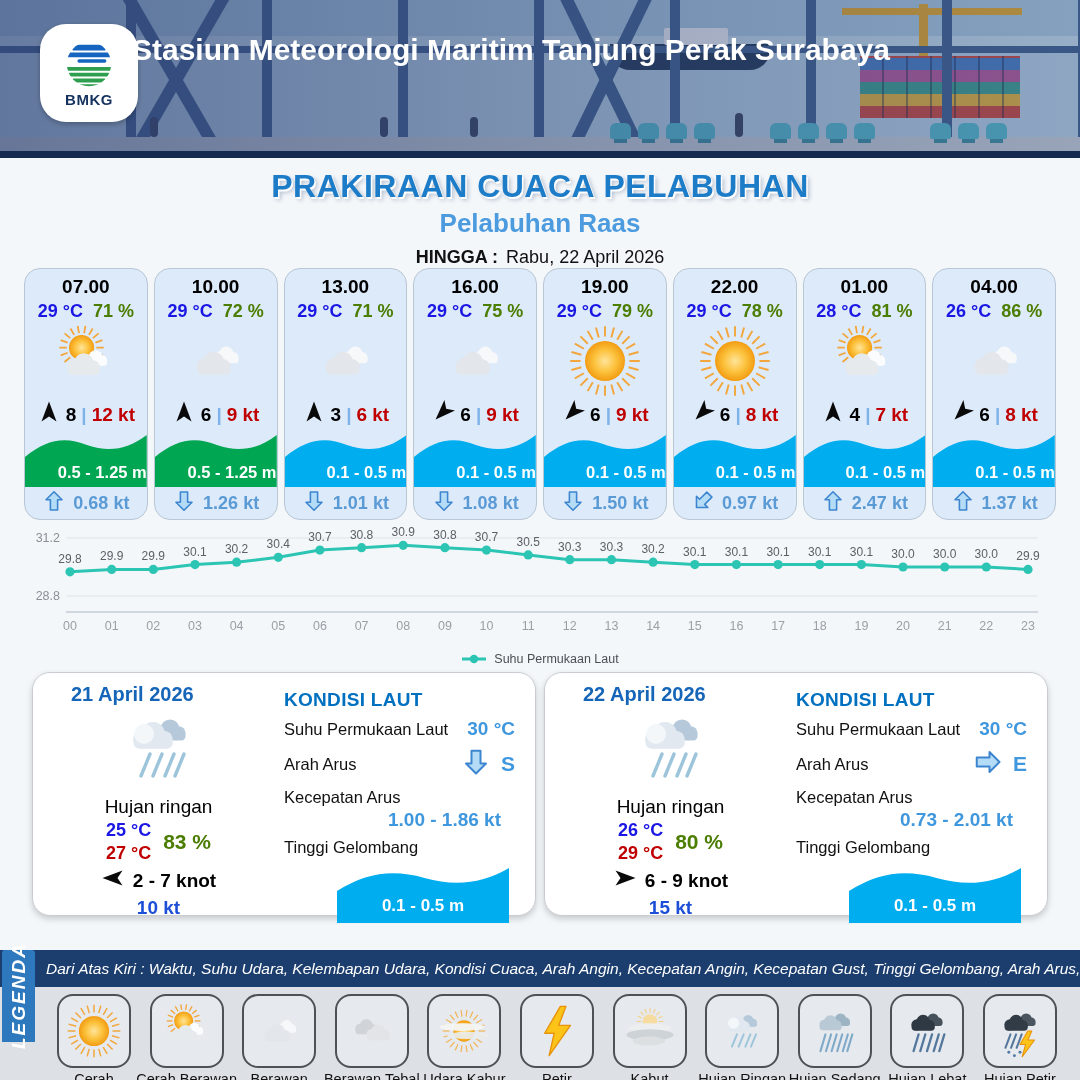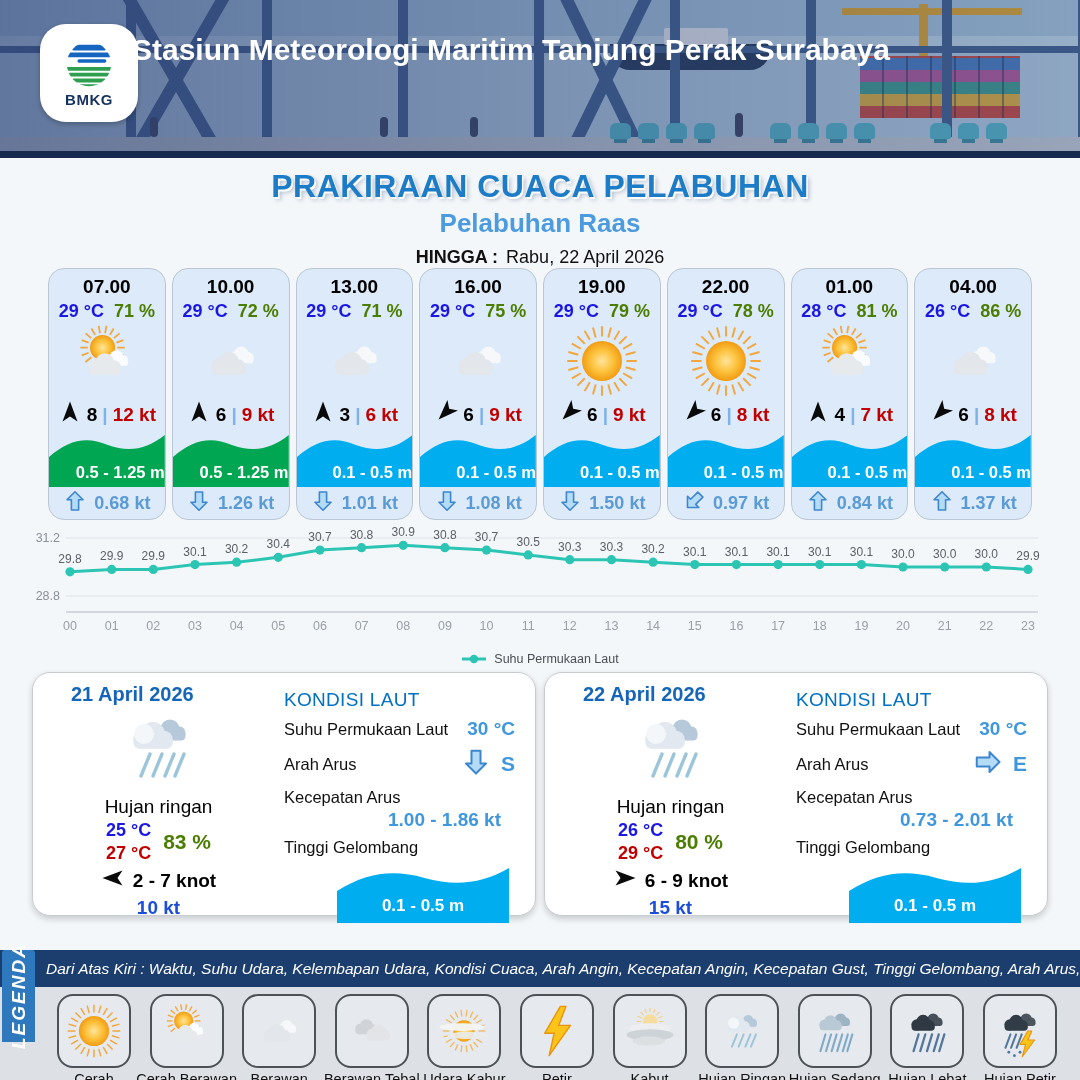--- a/index.html
+++ b/index.html
@@ -43,21 +43,21 @@
   .title-area{text-align:center;padding-top:10px;}
   .main-title{font-size:32px;font-weight:800;color:#1d7cc7;letter-spacing:.5px;
     text-shadow:1.5px 1.5px 0 #ffffff,3px 3px 4px rgba(100,120,150,.45);}
   .port-title{font-size:26px;font-weight:800;color:#4d9bdf;margin-top:3px;}
   .validity{display:flex;justify-content:center;gap:110px;margin-top:8px;font-size:18px;color:#111;}
   .validity b{font-weight:bold;}
   .validity .vv{margin-left:8px;font-weight:normal;}
 
   
   .date-label{margin:6px 0 4px 34px;font-size:19px;font-weight:bold;color:#1565b8;}
-  .cards{display:flex;gap:6px;margin:0 48px;height:252px;}
+  .cards{display:flex;gap:6px;margin:0 24px;height:252px;}
   .card{flex:1;background:#ddeafa;border:1px solid #b9c6d4;border-radius:16px;display:flex;flex-direction:column;align-items:center;overflow:hidden;position:relative;}
   .c-time{font-size:19px;font-weight:bold;color:#000;margin-top:7px;}
   .c-th{display:flex;gap:10px;font-size:18px;font-weight:bold;margin-top:3px;white-space:nowrap;}
   .c-temp{color:#1a16e3;} .c-hum{color:#4b7d00;}
   .c-icon{height:78px;display:flex;align-items:center;justify-content:center;margin-top:2px;}
   .c-wind{display:flex;align-items:center;gap:5px;font-size:19px;font-weight:bold;margin-top:2px;white-space:nowrap;}
   .c-sep{color:#7fb2e8;font-weight:bold;}
   .c-gust{color:#c00000;text-align:right;}
   .c-wave{position:relative;width:100%;height:58px;margin-top:auto;flex-shrink:0;}
   .c-wave svg{position:absolute;left:0;bottom:0;width:100%;height:58px;}
@@ -75,21 +75,21 @@
   .dp-date{align-self:flex-start;font-size:20px;font-weight:bold;color:#1565b8;margin-left:20px;}
   .dp-icon{height:96px;display:flex;align-items:center;justify-content:center;margin-top:-4px;}
   .dp-cond{font-size:19px;color:#000;margin-top:-2px;}
   .dp-temps{display:flex;align-items:center;gap:12px;margin-top:1px;}
   .dp-tcol{display:flex;flex-direction:column;line-height:1.25;font-size:18px;font-weight:bold;}
   .dp-tmin{color:#1a16e3;} .dp-tmax{color:#c00000;}
   .dp-hum{font-size:21px;font-weight:bold;color:#4b7d00;}
   .dp-wind{display:flex;align-items:center;gap:8px;font-size:19px;font-weight:bold;color:#000;margin-top:2px;}
   .dp-gust{font-size:19px;font-weight:bold;color:#1d4ed8;margin-top:2px;}
   .dp-right{padding:6px 4px 0 18px;display:flex;flex-direction:column;}
-  .sea-title{font-size:19px;font-weight:normal;color:#0070c0;letter-spacing:.3px;}
+  .sea-title{font-size:19px;font-weight:bold;color:#0070c0;letter-spacing:.3px;}
   .sea-row{display:flex;justify-content:space-between;align-items:center;margin-top:7px;font-size:16.5px;color:#111;}
   .sea-val{font-size:19px;font-weight:bold;color:#3f97dd;white-space:nowrap;}
   .sea-dir{display:flex;align-items:center;gap:10px;}
   .sea-dirletter{font-size:21px;font-weight:bold;color:#3f97dd;}
   .sea-sub{align-self:flex-end;margin-top:2px;font-size:19px;font-weight:bold;color:#3f97dd;margin-right:14px;}
   .sea-wavebox{position:relative;align-self:flex-end;width:172px;height:62px;margin-top:4px;margin-right:6px;}
   .sea-wavebox svg{position:absolute;inset:0;width:100%;height:100%;}
   .sea-wavebox .wv-text{position:absolute;left:0;right:0;bottom:7px;text-align:center;color:#fff;font-size:17px;font-weight:bold;}
 
   
@@ -590,21 +590,21 @@
             <path d="M0 28 C20 11 38 7 60 16 C82 24 100 20 118 6 L118 58 L0 58 Z" fill="#00aeef"></path>
           </svg>
           <span class="wv-text">0.1 - 0.5 m</span>
         </div>
         <div class="c-cur">
           <span><svg viewBox="0 0 24 24" width="24" height="24">
               <g transform="rotate(0 12 12)">
                 <path d="M12 2.8 L20 10.8 H15.6 V21 H8.4 V10.8 H4 Z" fill="#b5dcf7" stroke="#3d86cf" stroke-width="1.6" stroke-linejoin="round"></path>
               </g>
             </svg></span>
-          <span>0.84 kt</span>
+          <span>2.47 kt</span>
         </div>
       </div>
       <div class="card">
         <div class="c-time">04.00</div>
         <div class="c-th">
           <span class="c-temp">26 °C</span>
           <span class="c-hum">86 %</span>
         </div>
         <div class="c-icon">
           <svg viewBox="0 0 100 100" width="74" height="74">

